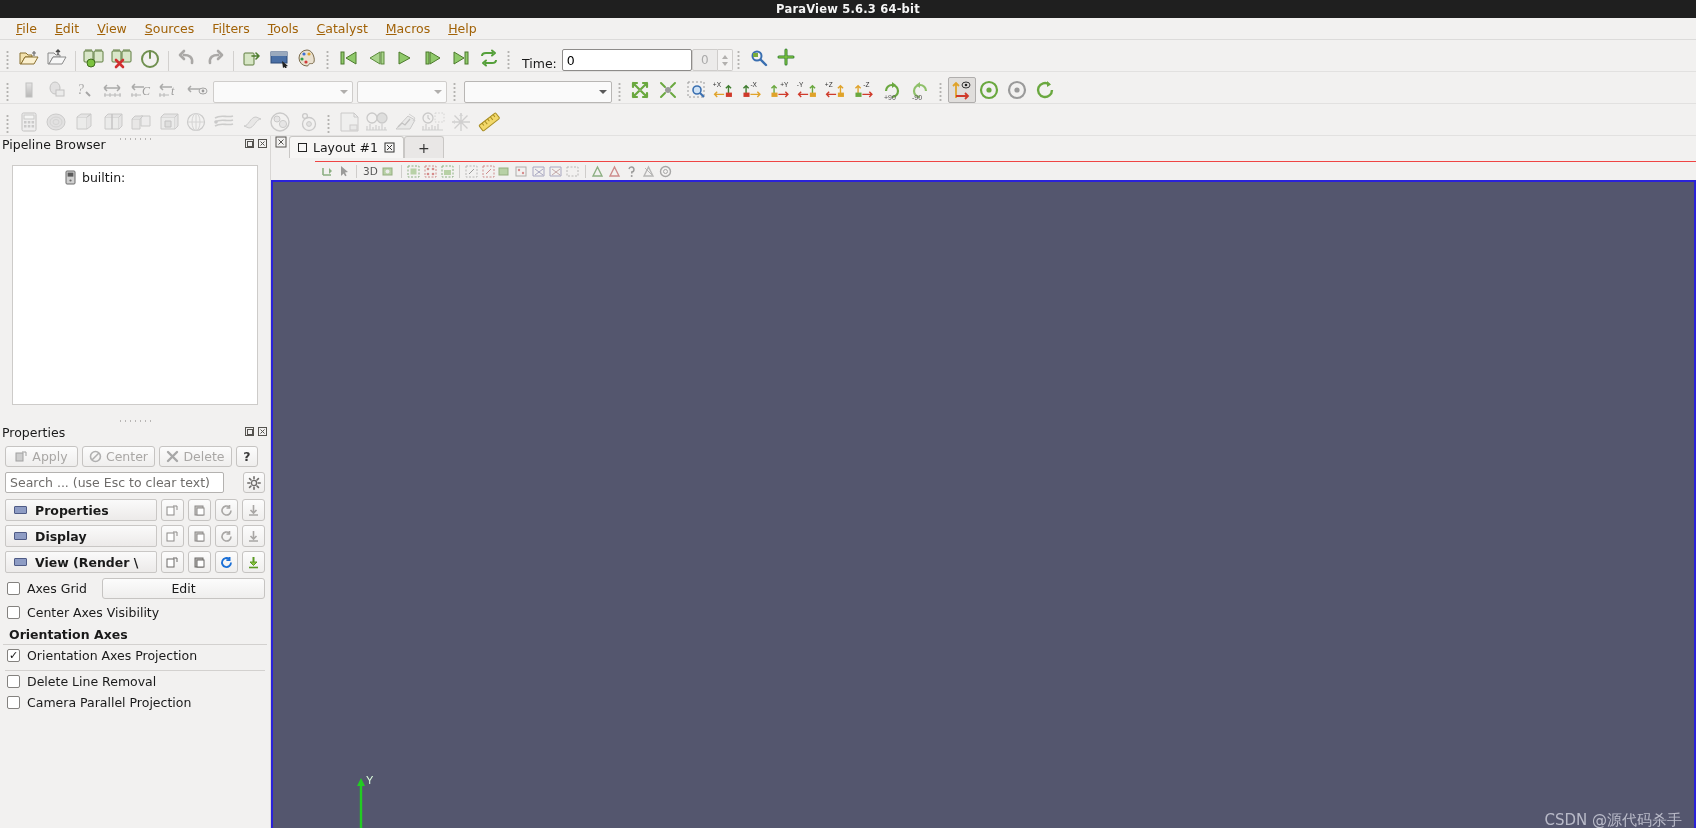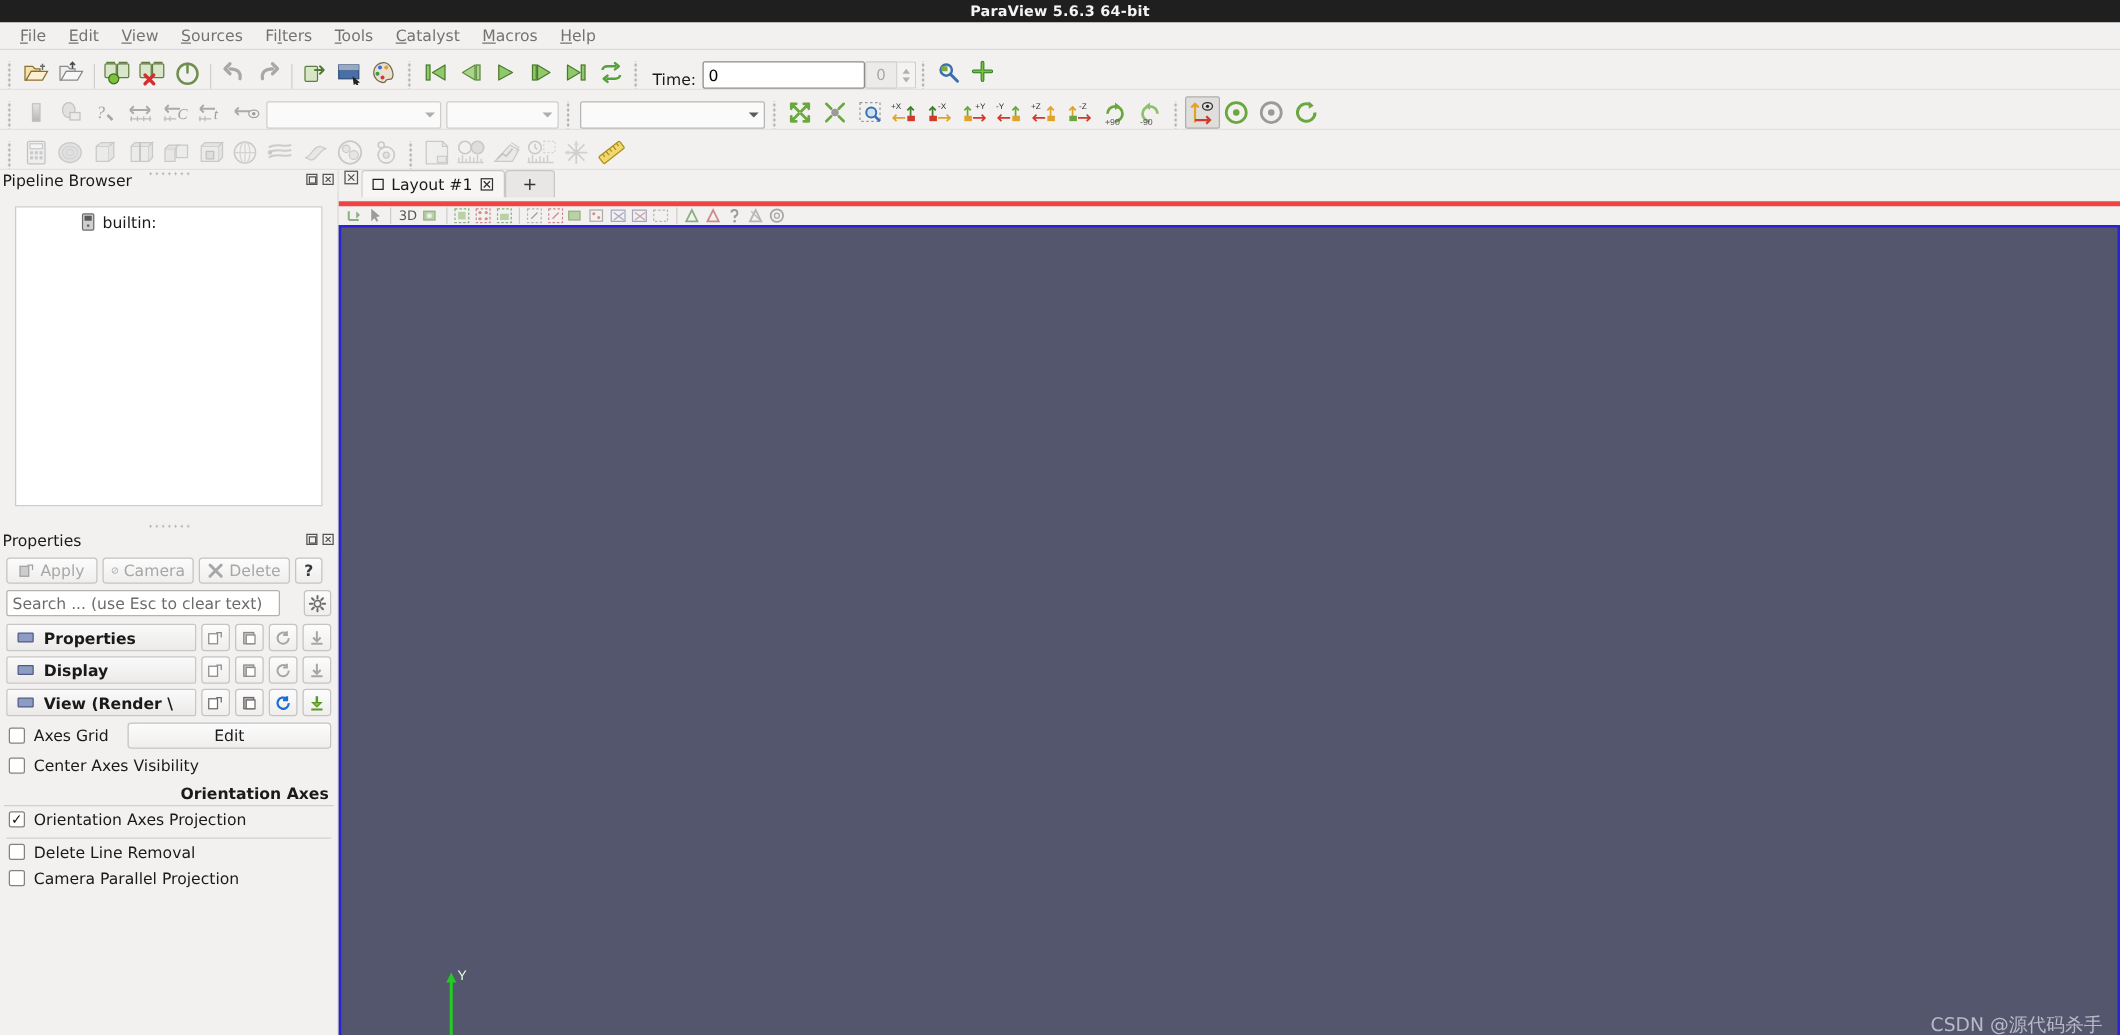--- a/index.html
+++ b/index.html
@@ -18,21 +18,21 @@
     display:flex; align-items:center; justify-content:center;
     font-size:11.5px; font-weight:bold; letter-spacing:.2px;
   }
 
   
   .menubar {
     height:22px; background:#f2f1f0; display:flex; align-items:center;
     padding-left:7px; border-bottom:1px solid #dcdbda;
   }
   .menu-item {
-    padding:2px 9px; font-size:12.5px; color:#737373; cursor:default;
+    padding:2px 9px; font-size:12.5px; color:#a16207; cursor:default;
     white-space:nowrap;
   }
   .menu-item u { text-decoration:underline; }
 
   
   .toolbar-row {
     display:flex; align-items:flex-end; height:32px;
     background:#f2f1f0; border-bottom:1px solid #e2e1e0;
     padding-left:2px;
   }
@@ -179,41 +179,41 @@
     border-radius:2px; flex:none; display:flex; align-items:center;
     justify-content:center; font-size:11px; line-height:1; color:#111;
   }
   .edit-btn {
     flex:1; height:21px; margin-left:8px; border:1px solid #c6c4c2;
     background:linear-gradient(#fcfcfc,#efeeed); border-radius:3px;
     display:flex; align-items:center; justify-content:center; font-size:12.5px;
   }
   .group-label {
     font-weight:bold; font-size:12.5px; padding:4px 4px 2px 6px;
-    border-bottom:1px solid #d3d1cf; margin:0 2px 0 2px;text-align:right;
+    border-bottom:1px solid #d3d1cf; margin:0 2px 0 2px;
   }
   .hline { height:1px; background:#d3d1cf; margin:4px 4px 0 4px; }
 
   
   .right-col { flex:1; display:flex; flex-direction:column; background:#f2f1f0;
                border-left:1px solid #d8d6d4; }
   .tabbar { height:25px; display:flex; padding-left:2px;
             background:#f2f1f0; }
   .tabclose-left { width:12px; height:12px; margin:0 2px 5px 2px; }
   .tab {
     height:22px; display:flex; align-items:center; gap:6px;
     padding:0 8px; background:#f7f6f5; border:1px solid #c9c7c5;
     border-bottom:none; border-radius:3px 3px 0 0; font-size:12.5px;
   }
   .tab.plus { padding:0 13px; background:#e9e7e6; font-size:14px; color:#333; }
   .tab .sq { width:9px; height:9px; border:1.4px solid #222; }
 
   .viewtoolbar {
     height:19px; background:#f2f1f0; display:flex; align-items:center;
-    gap:0px; padding-left:4px; border-top:4px solid #ef4444;
+    gap:0px; padding-left:4px; border-top:1px solid #ef4444;margin-left:44px;
   }
   .vbtn { width:17px; height:17px; display:flex; align-items:center;
           justify-content:center; opacity:.55; flex:none; }
   .vsep { width:1px; height:13px; background:#cfcdcb; margin:0 3px; flex:none; }
   .v3d { font-size:10.5px; color:#3a3a3a; padding:0 3px; opacity:.85; }
 
   .renderview {
     flex:1; position:relative; overflow:hidden;
     background:#54566e; border:2px solid #2a22d8; border-top-width:2px;
     margin:0;
@@ -757,21 +757,21 @@
               <rect x="1" y="3" width="7" height="8" fill="#cdcdcd" stroke="#a0a0a0"></rect>
               <path d="M7 2h4v4" fill="none" stroke="#a0a0a0"></path>
             </svg>
             <span>Apply</span>
           </div>
           <div class="pbutton reset">
             <svg width="13" height="13" viewBox="0 0 13 13">
               <circle cx="6.5" cy="6.5" r="5" fill="none" stroke="#b0b0b0" stroke-width="1.6"></circle>
               <path d="M3 10L10 3" stroke="#b0b0b0" stroke-width="1.6"></path>
             </svg>
-            <span>Camera</span>
+            <span>Center</span>
           </div>
           <div class="pbutton delete">
             <svg width="13" height="13" viewBox="0 0 13 13">
               <path d="M2 2l9 9M11 2l-9 9" stroke="#a8a8a8" stroke-width="2.4" stroke-linecap="round"></path>
             </svg>
             <span>Delete</span>
           </div>
           <div class="pbutton help">
             <span>?</span>
           </div>

